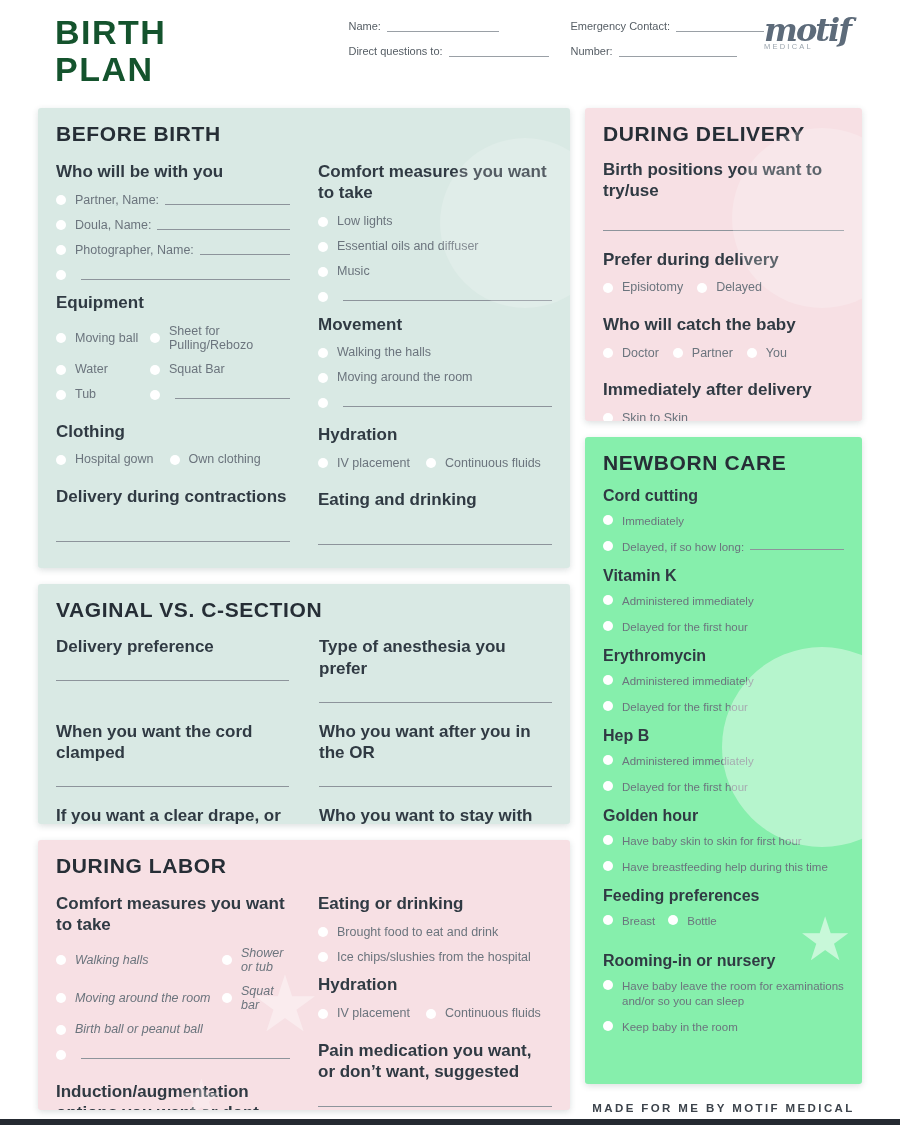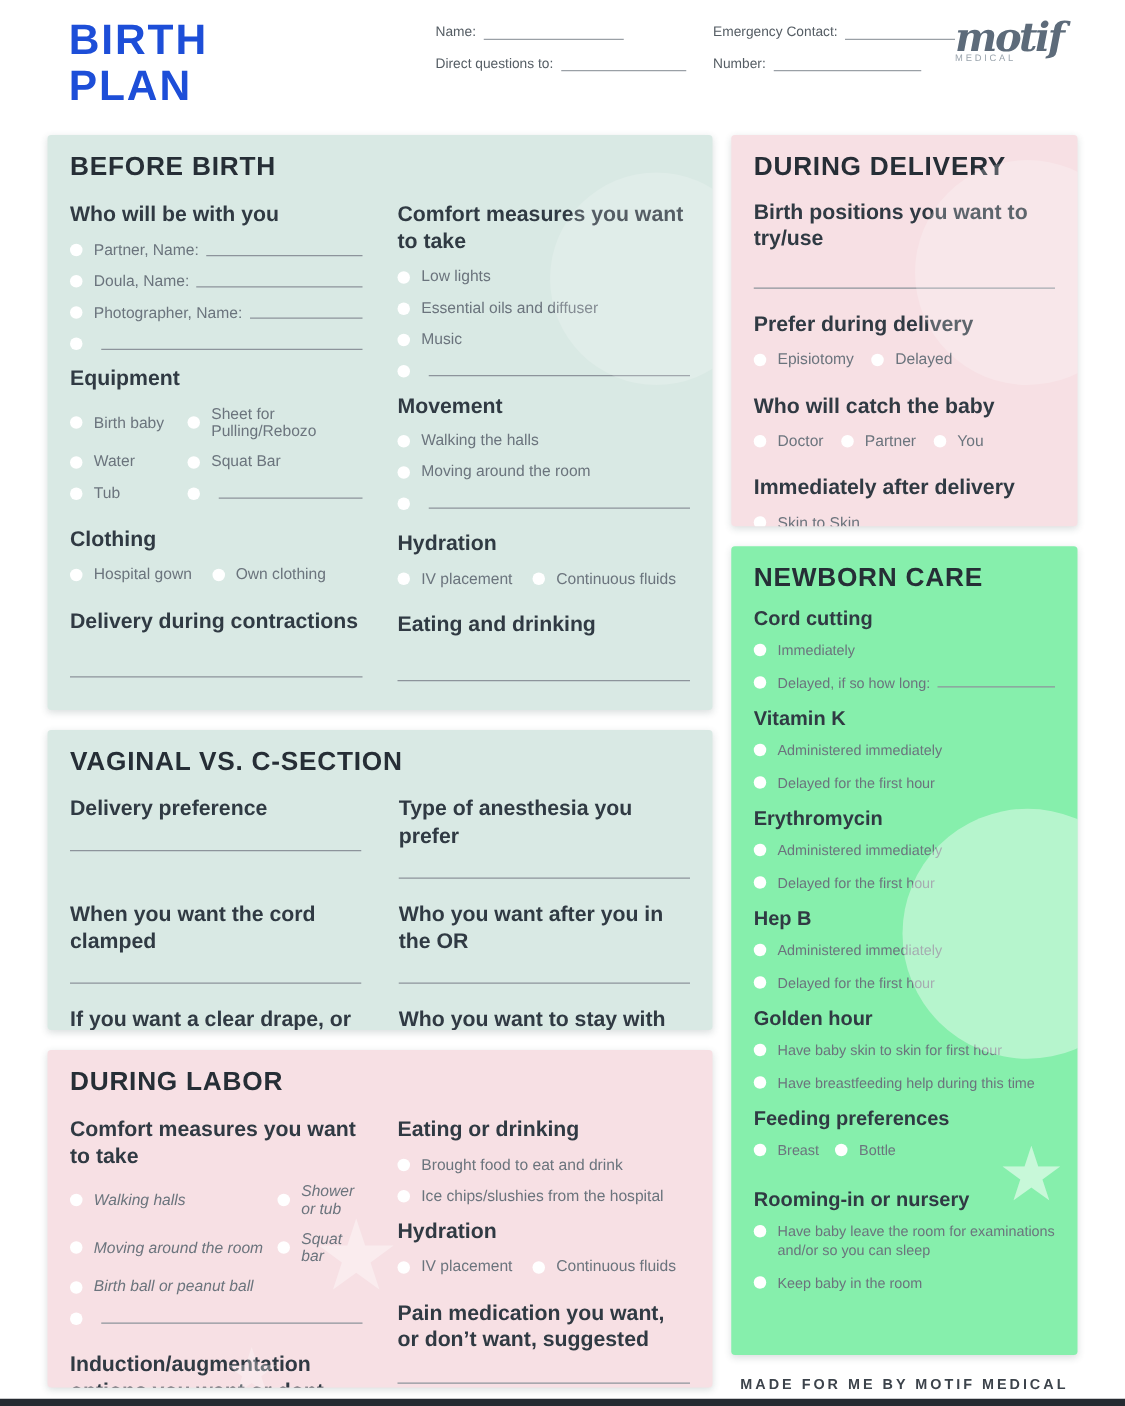--- a/index.html
+++ b/index.html
@@ -3,21 +3,21 @@
 <meta charset="utf-8">
 <style>
   * { margin:0; padding:0; box-sizing:border-box; }
   html,body { background:#fff; }
   .page {
     position:relative; width:900px; height:1125px; background:#ffffff;
     font-family:"Liberation Sans", sans-serif; overflow:hidden;
   }
   
   .hdr { display:flex; align-items:flex-start; height:88px; padding:14px 38px 0 55px; }
-  .hdr-title { font-size:34px; font-weight:800; letter-spacing:1.5px; color:#1d4ed8; line-height:1.1; }
+  .hdr-title { font-size:34px; font-weight:800; letter-spacing:1.5px; color:#14532d; line-height:1.1; }
   .hdr-fields { margin-left:62px; margin-top:6px; }
   .hf-row { display:flex; margin-bottom:13px;margin-left:15px; }
   .hf { display:flex; align-items:flex-end; }
   .hf-label { font-size:11px; color:#555d64; white-space:nowrap; }
   .hf-line { border-bottom:1px solid #9aa0a6; height:10px; margin-left:6px; }
   .hf-line.w1 { width:112px; } .hf-line.w2 { width:88px; }
   .hf-line.w3 { width:100px; } .hf-line.w4 { width:118px; }
   .hf-col1 { width:222px; } 
   .logo { margin-left:auto; margin-right:12px; text-align:left; position:relative; }
   .logo-script { font-family:"DejaVu Serif", serif; font-style:italic; font-weight:700;
@@ -127,21 +127,21 @@
             </div>
             <div class="opt">
               <span class="cb"></span>
               <span class="fill-line"></span>
             </div>
 
             <div class="grp-title">Equipment</div>
             <div class="grid-equip">
               <div class="opt">
                 <span class="cb"></span>
-                <span>Birth baby</span>
+                <span>Moving ball</span>
               </div>
               <div class="opt">
                 <span class="cb"></span>
                 <span>Sheet for Pulling/Rebozo</span>
               </div>
               <div class="opt">
                 <span class="cb"></span>
                 <span>Water</span>
               </div>
               <div class="opt">

